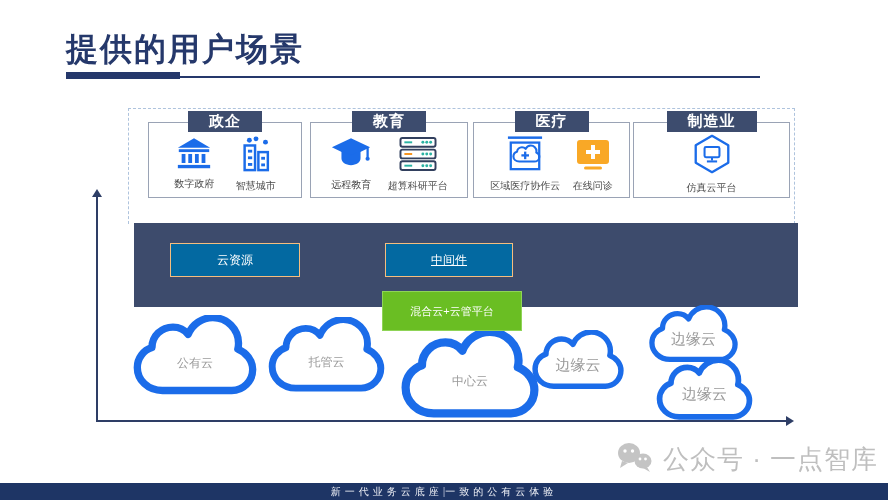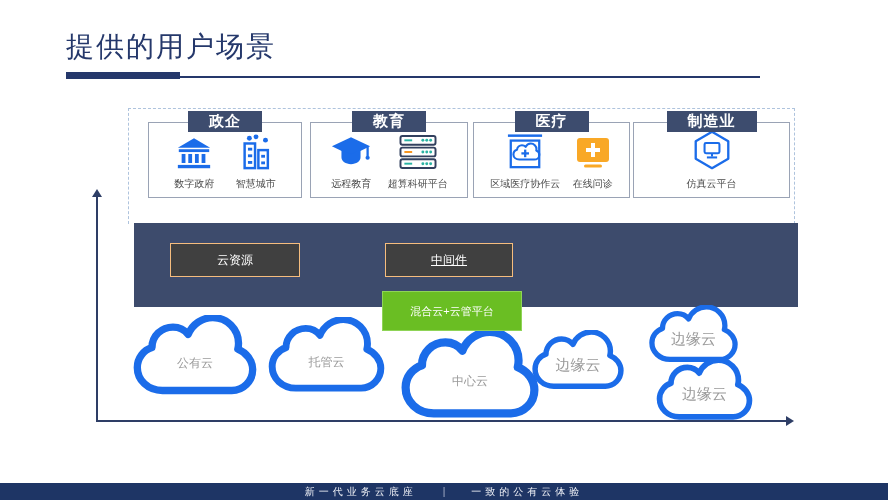--- a/index.html
+++ b/index.html
@@ -1,42 +1,42 @@
 <!DOCTYPE html>
 <html><head>
 <meta charset="utf-8">
 <style>
   * { margin:0; padding:0; box-sizing:border-box; }
   body { background:#e8e8e8; font-family:"Liberation Sans", sans-serif; }
   .slide { position:relative; width:888px; height:500px; background:#ffffff; overflow:hidden; }
 
   
-  .title { position:absolute; left:66px; top:28px; font-size:28px; font-weight:normal;
+  .title { position:absolute; left:66px; top:28px; font-size:32px; font-weight:bold;
            color:#25386b; letter-spacing:2px; }
   .rule-thin  { position:absolute; left:66px; top:76px; width:694px; height:2px; background:#25386b; }
   .rule-thick { position:absolute; left:66px; top:72px; width:114px; height:7px; background:#25386b; }
 
   
   .dashed-frame { position:absolute; left:128px; top:108px; width:667px; height:116px;
                   border:1px dashed #aec3dd; border-bottom:none; }
 
   
   .scenario { position:absolute; top:122px; height:76px; background:#fff;
               border:1px solid #9aa3b5; }
   .scenario .tab { position:absolute; top:-12px; left:50%; transform:translateX(-50%);
                    background:#3d4c6e; color:#fff; font-size:15px; font-weight:bold;
                    padding:1px 21px; white-space:nowrap; letter-spacing:1px; }
-  .scenario .items { display:flex; justify-content:space-evenly; align-items:flex-end;
+  .scenario .items { display:flex; justify-content:space-evenly; align-items:center;
                      height:100%; padding:14px 4px 6px 4px; }
   .scenario .item { display:flex; flex-direction:column; align-items:center; }
   .scenario .item .lbl { font-size:10px; color:#4a4a4a; margin-top:3px; white-space:nowrap; }
 
   
   .band { position:absolute; left:134px; top:223px; width:664px; height:84px; background:#3d4b6c; }
-  .module { position:absolute; top:20px; height:34px; background:#404040;
+  .module { position:absolute; top:20px; height:34px; background:#0369a1;
             border:1px solid #f6bd7e; color:#fff; font-size:12px;
             display:flex; align-items:center; justify-content:center; }
   .mgmt { position:absolute; left:382px; top:291px; width:140px; height:40px;
           background:#6abe23; border:1px solid #8fd457; color:#fff; font-size:11px;
           display:flex; align-items:center; justify-content:center; z-index:5; }
 
   
   .cloud { position:absolute; }
   .cloud svg { display:block; width:100%; height:100%; }
   .cloud .clbl { position:absolute; left:0; right:0; top:46%; text-align:center;
@@ -52,21 +52,21 @@
   .arrow-right { position:absolute; left:786px; top:416px; width:0; height:0;
                  border-top:5px solid transparent; border-bottom:5px solid transparent;
                  border-left:8px solid #2e3e66; }
 
   
   .watermark { position:absolute; left:615px; top:441px; display:flex; align-items:center; gap:8px; }
   .watermark .wm-text { font-size:26px; color:#bfbfbf; letter-spacing:1px; white-space:nowrap; }
 
   
   .footer { position:absolute; left:0; bottom:0; width:888px; height:17px; background:#1e3565;
-            display:flex; align-items:center; justify-content:center; gap:26px;
+            display:flex; align-items:center; justify-content:center; 
             color:#eef0f6; font-size:10px; letter-spacing:4px; }
   .footer .sep { letter-spacing:0; color:#aeb6cc; }
 </style>
 </head>
 <body>
 
 <svg width="0" height="0" style="position:absolute">
   <defs>
     <symbol id="cloud-shape" viewBox="0 0 120 82">
       <path d="M29 72 C15 72 5 62 5 50 C5 41 11 33.5 19 31 C19 20 28 11.5 39 11.5 C45 11.5 50 14 53.5 18.5 C57.5 8.5 67 2.5 77 2.5 C90.5 2.5 101.5 13.5 101.5 27 C101.5 29 101.3 30.8 100.8 32.6 C109 35.8 115 43.5 115 52 C115 63 106 72 95 72 Z" fill="#ffffff" stroke="#1b6ce9" stroke-width="7" stroke-linejoin="round"></path>
@@ -245,20 +245,35 @@
       </svg>
     <div class="clbl">边缘云</div>
   </div>
   <div class="cloud small" style="left:653px;top:358px;width:103px;height:67px;">
     <svg viewBox="0 0 120 82">
         <use href="#cloud-shape"></use>
       </svg>
     <div class="clbl">边缘云</div>
   </div>
 
+  <div class="watermark">
+    <span>
+      <svg width="40" height="32" viewBox="0 0 40 32">
+        <ellipse cx="14" cy="12" rx="11" ry="10" fill="#c4c4c4"></ellipse>
+        <polygon points="7,20 5,27 13,22" fill="#c4c4c4"></polygon>
+        <circle cx="10" cy="10" r="1.7" fill="#fff"></circle>
+        <circle cx="17.5" cy="10" r="1.7" fill="#fff"></circle>
+        <ellipse cx="28" cy="20" rx="8.5" ry="7.5" fill="#c4c4c4"></ellipse>
+        <polygon points="32,26 35,31 28,27" fill="#c4c4c4"></polygon>
+        <circle cx="25" cy="18" r="1.4" fill="#fff"></circle>
+        <circle cx="30.5" cy="18" r="1.4" fill="#fff"></circle>
+      </svg>
+    </span>
+    <span class="wm-text">公众号 · 一点智库</span>
+  </div>
 
   <div class="footer">
     <span>新一代业务云底座</span>
     <span class="sep">|</span>
     <span>一致的公有云体验</span>
   </div>
 
 </div>
 
 </body></html>

